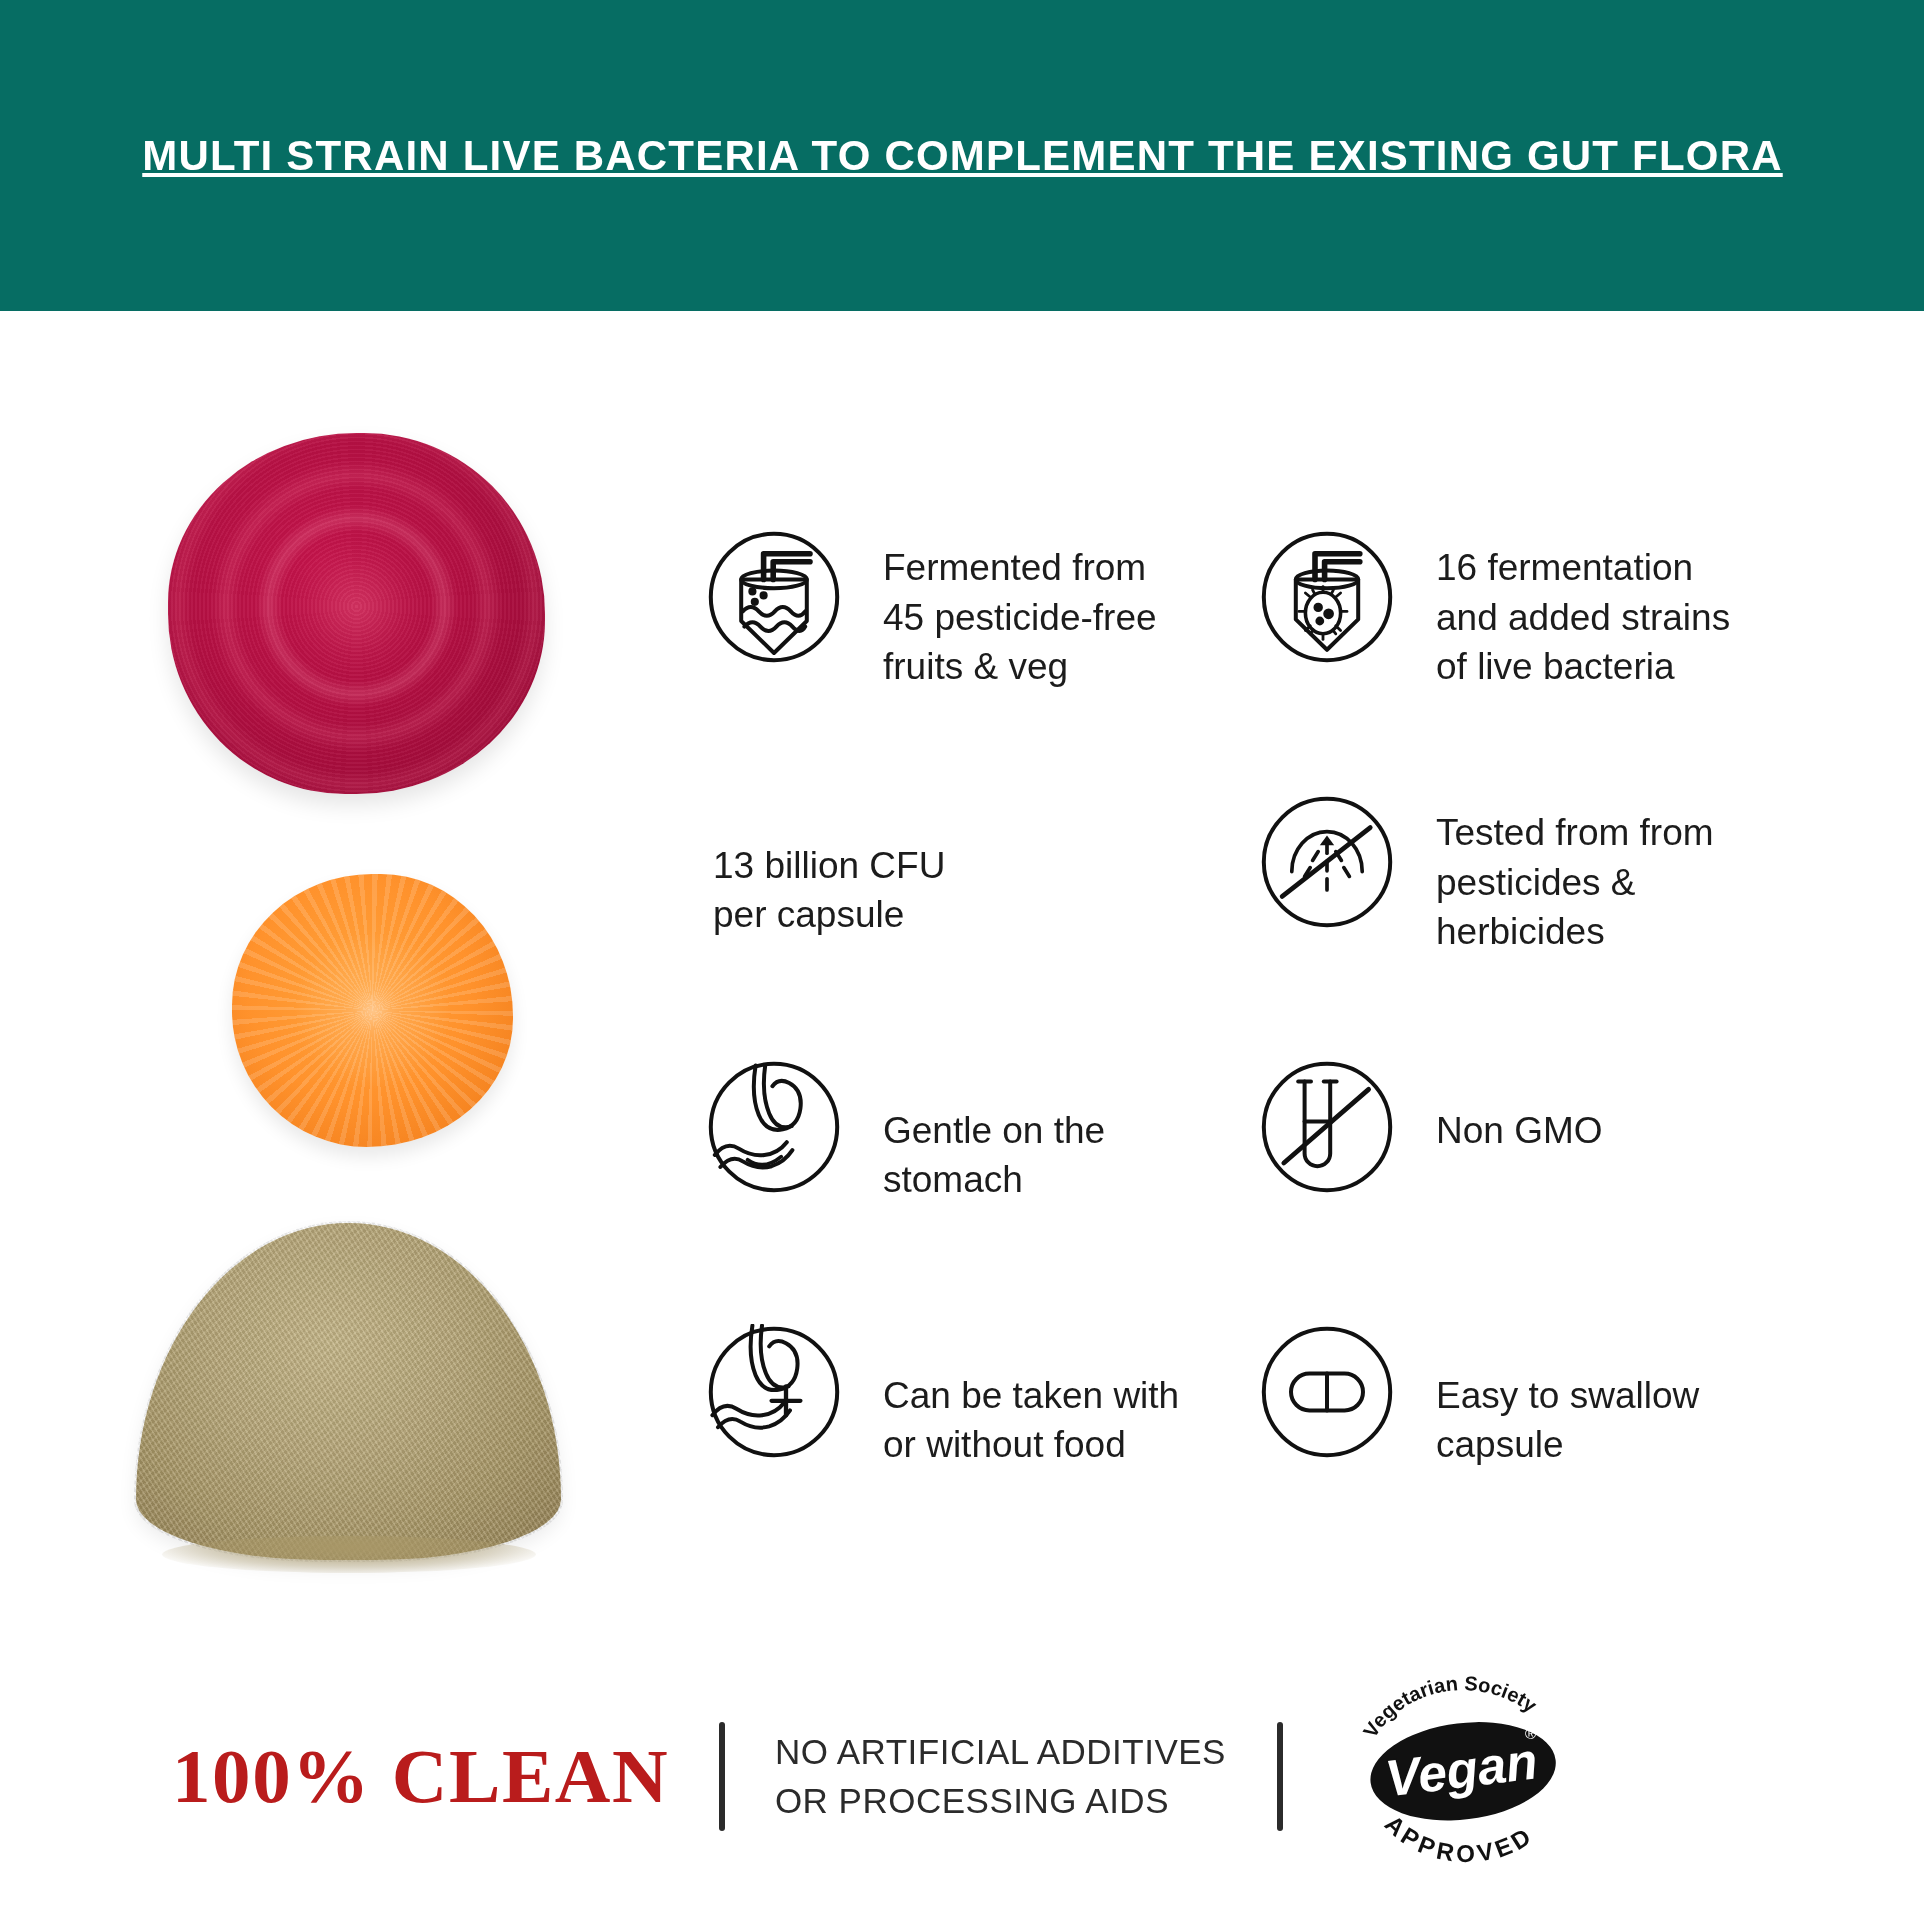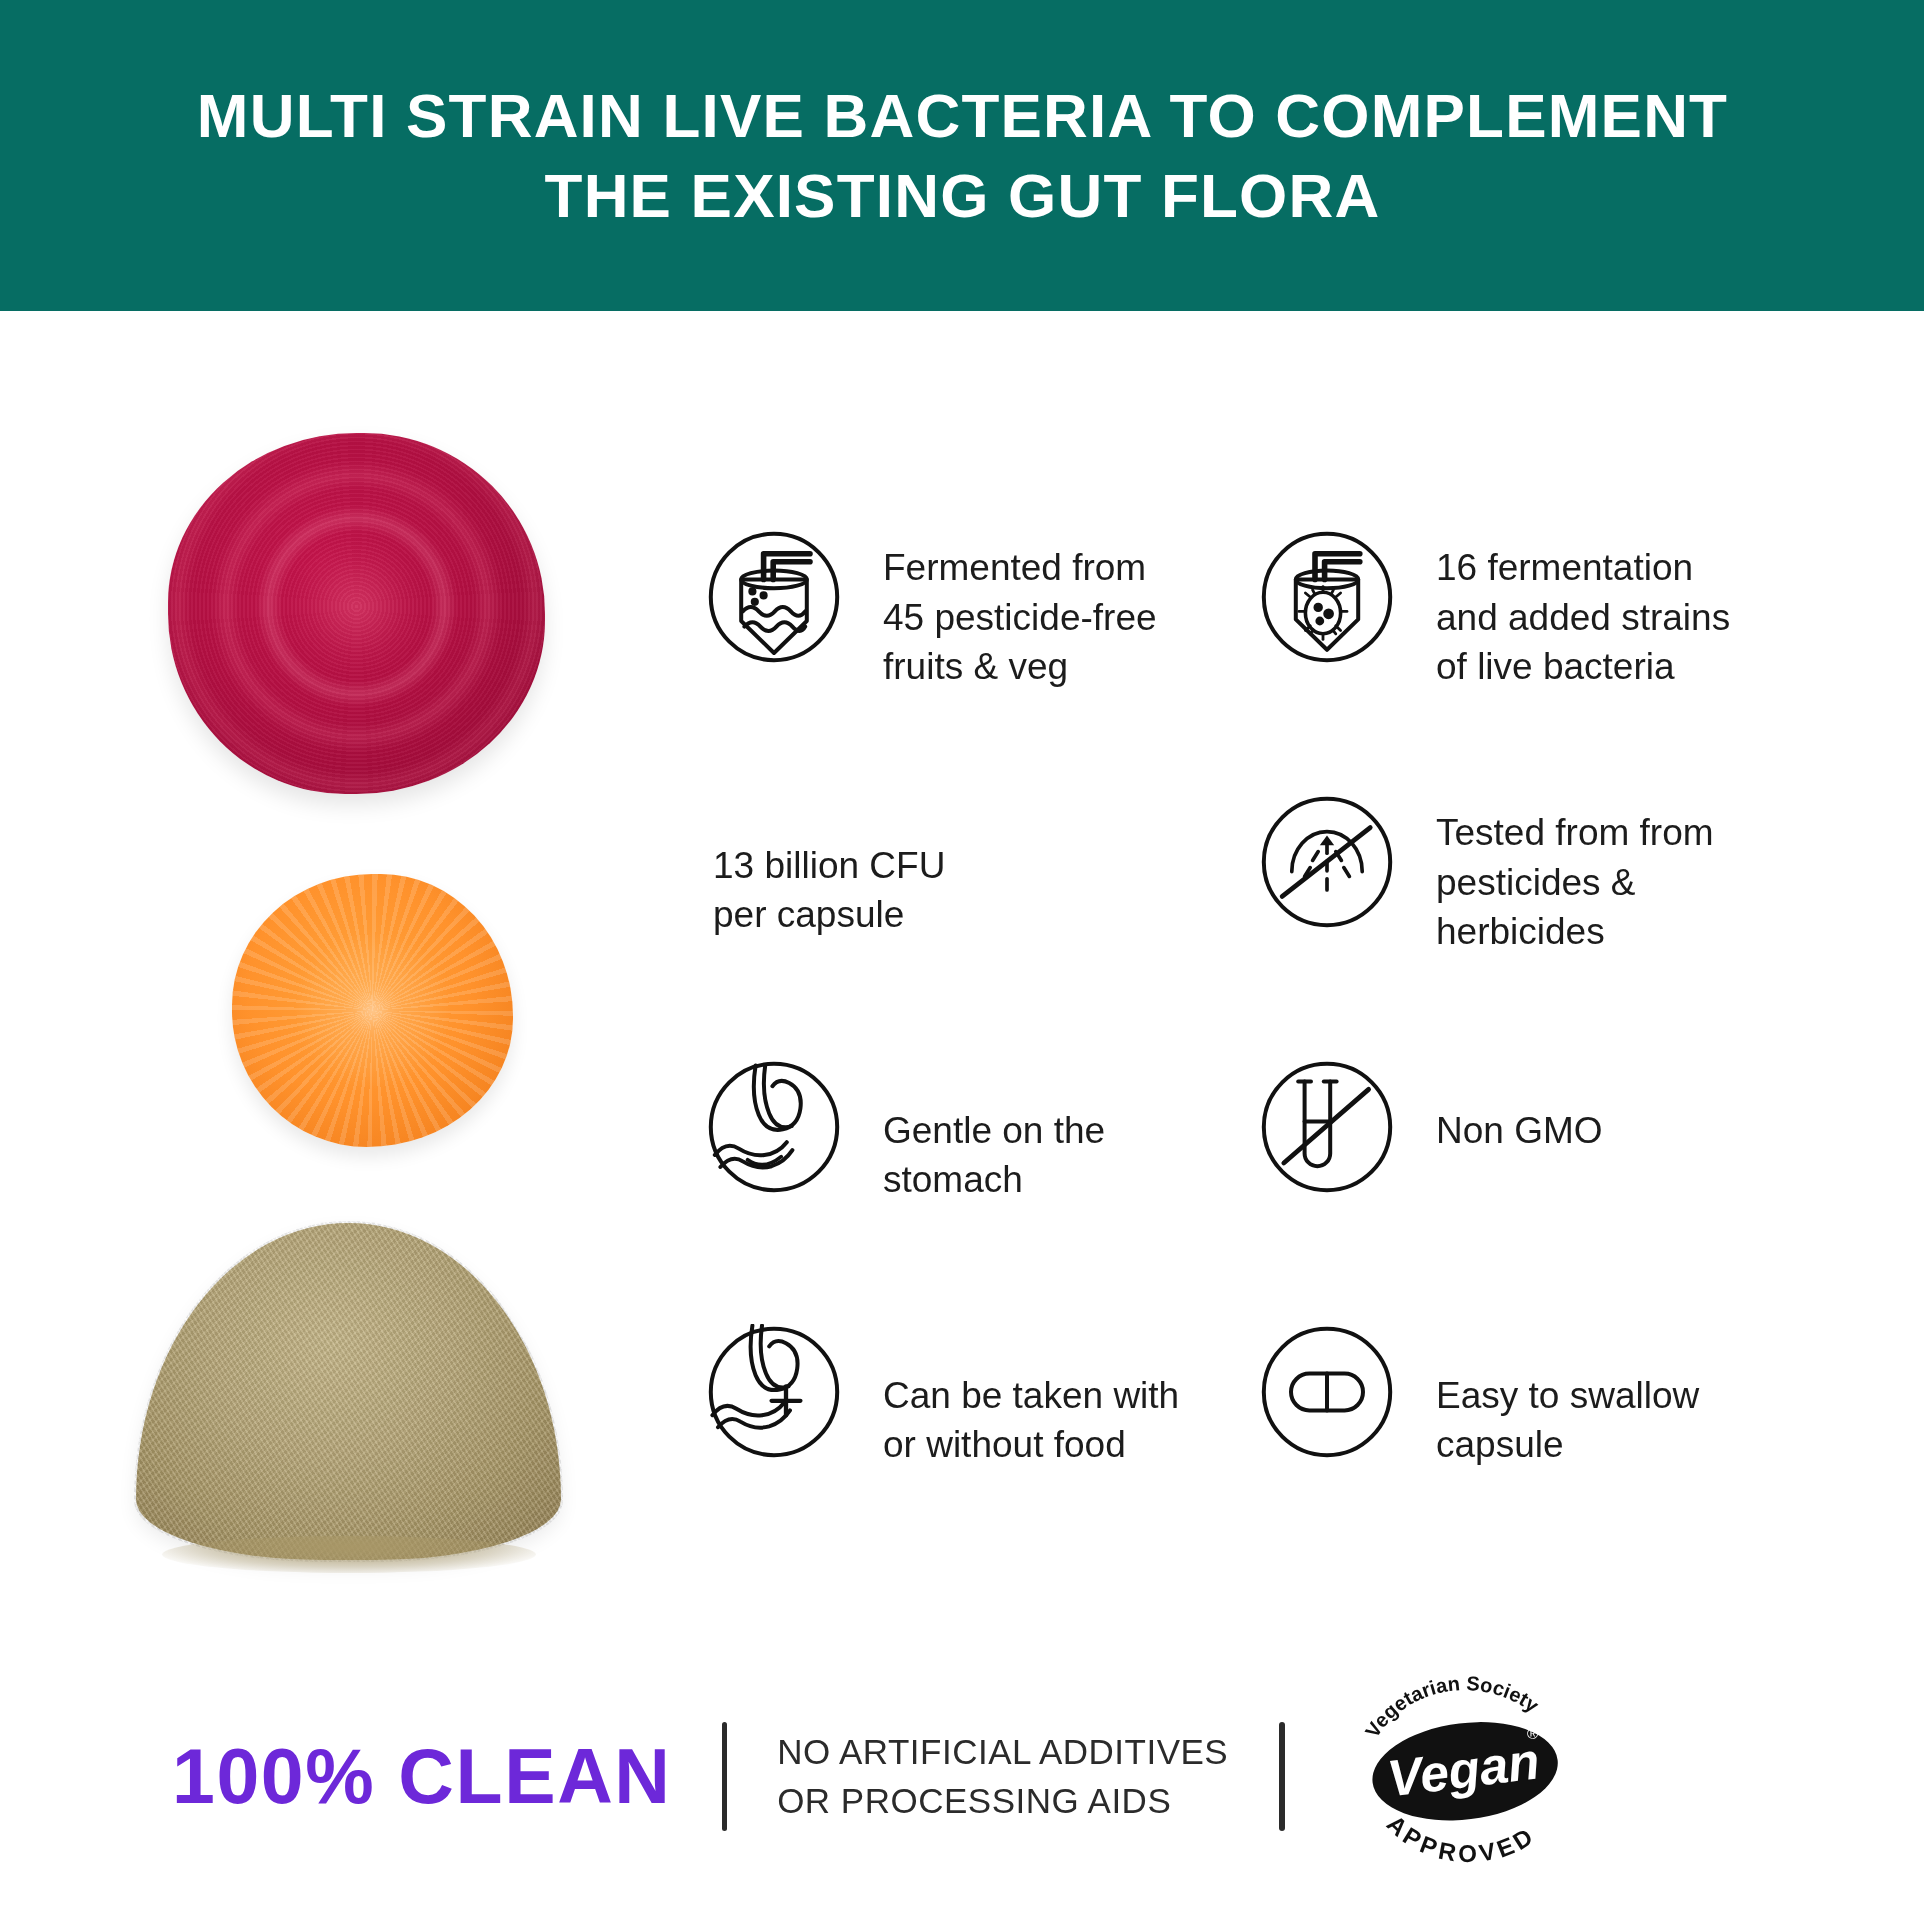--- a/index.html
+++ b/index.html
@@ -25,27 +25,28 @@
     left: 0; top: 0;
     width: 1925px;
     height: 311px;
     background: #066D63;
     display: flex;
     align-items: center;
     justify-content: center;
   }
   .header-title {
     color: #ffffff;
-    font-size: 62px;
+    font-size: 42px;
     font-weight: 700;
     letter-spacing: 1.2px;
     line-height: 1.28;
     text-align: center;
     text-transform: uppercase;
     width: 1652px;
+    text-decoration: underline;
   }
 
   
   .produce-col {
     position: absolute;
     left: 120px;
     top: 345px;
     width: 561px;
     height: 1251px;
   }
@@ -175,22 +176,23 @@
     width: 1925px;
     height: 225px;
     display: flex;
     align-items: center;
   }
   .clean-claim {
     margin-left: 172px;
     font-size: 77px;
     font-weight: 700;
     letter-spacing: 1.6px;
-    color: #6d28d9;
+    color: #b91c1c;
     white-space: nowrap;
+    font-family: Liberation Serif, serif;
   }
   .divider {
     width: 5.6px;
     height: 109px;
     background: #2B2B2B;
     border-radius: 3.2px;
     margin: 0 50px;
   }
   .divider.second { margin: 0 58px 0 51px; }
   .additives {

